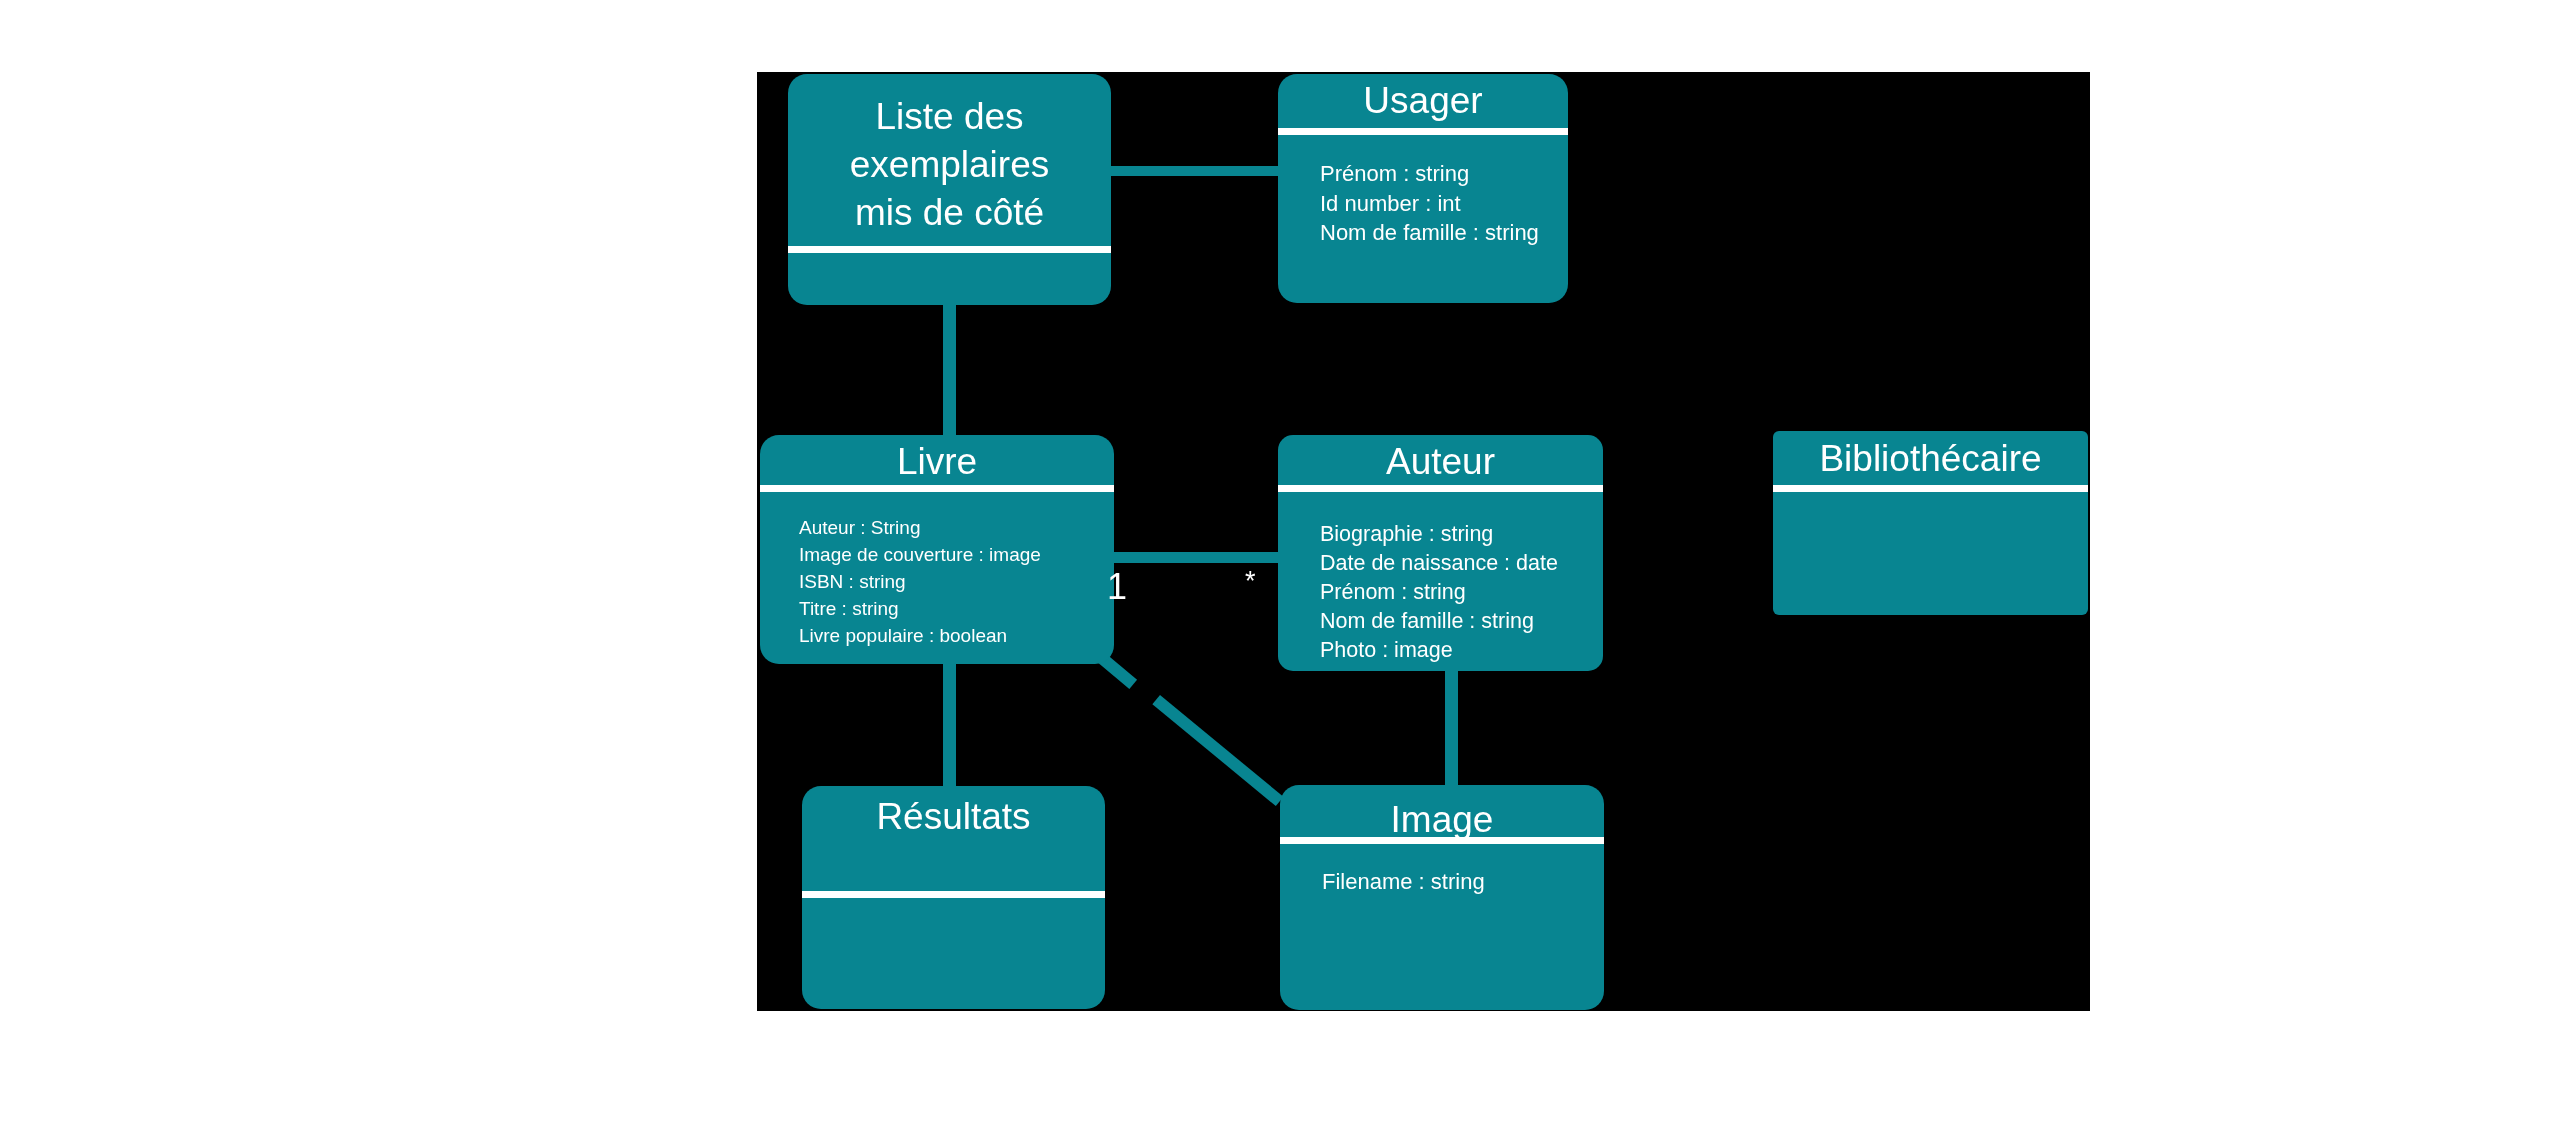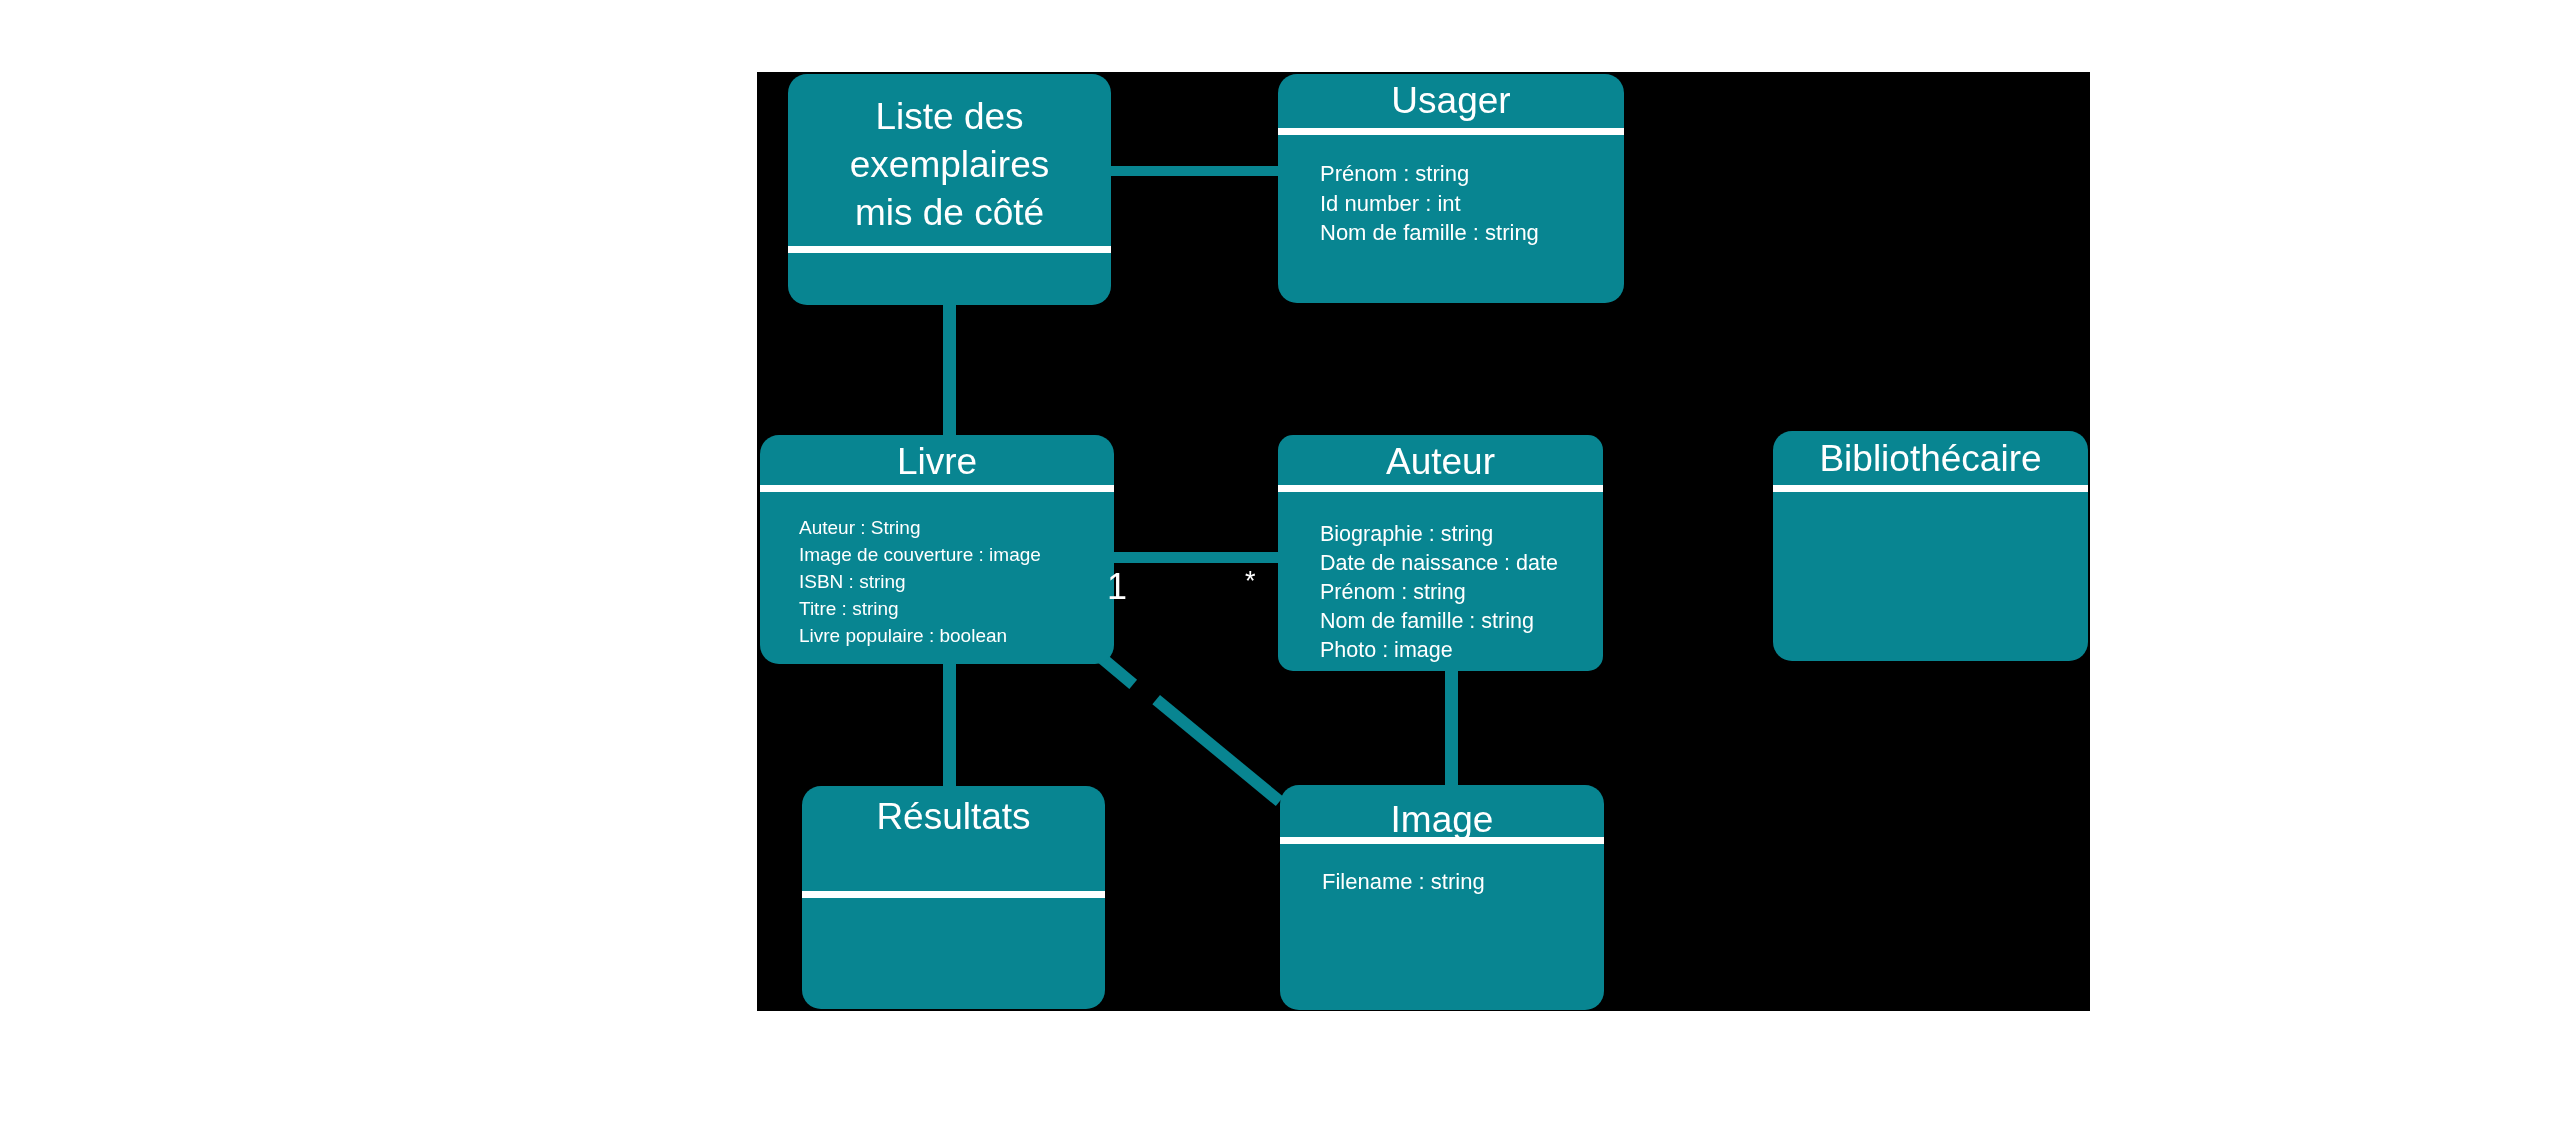--- a/index.html
+++ b/index.html
@@ -69,21 +69,21 @@
 
   <div class="cls" style="left:788px;top:74px;width:323px;height:231px;">
     <div class="title" style="top:19px;">
       <div>Liste des</div>
       <div>exemplaires</div>
       <div>mis de côté</div>
     </div>
     <div class="divider" style="top:172px;"></div>
   </div>
 
-  <div class="cls" style="left:1278px;top:74px;width:346px;height:229px;">
+  <div class="cls" style="left:1278px;top:74px;width:290px;height:229px;">
     <div class="title" style="top:2.7px;">
       <div>Usager</div>
     </div>
     <div class="divider" style="top:54px;"></div>
     <div class="attrs" style="left:42px;top:85px;line-height:29.5px;font-size:22px;">
       <div>Prénom : string</div>
       <div>Id number : int</div>
       <div>Nom de famille : string</div>
     </div>
   </div>
@@ -109,21 +109,21 @@
     <div class="divider" style="top:50px;"></div>
     <div class="attrs" style="left:42px;top:85px;line-height:29px;font-size:21.5px;">
       <div>Biographie : string</div>
       <div>Date de naissance : date</div>
       <div>Prénom : string</div>
       <div>Nom de famille : string</div>
       <div>Photo : image</div>
     </div>
   </div>
 
-  <div class="cls" style="left:1773px;top:431px;width:315px;height:230px;">
+  <div class="cls" style="left:1773px;top:431px;width:315px;height:184px;border-radius:6px;">
     <div class="title" style="top:4px;">
       <div>Bibliothécaire</div>
     </div>
     <div class="divider" style="top:54px;"></div>
   </div>
 
   <div class="cls" style="left:802px;top:786px;width:303px;height:223px;">
     <div class="title" style="top:6.7px;">
       <div>Résultats</div>
     </div>

